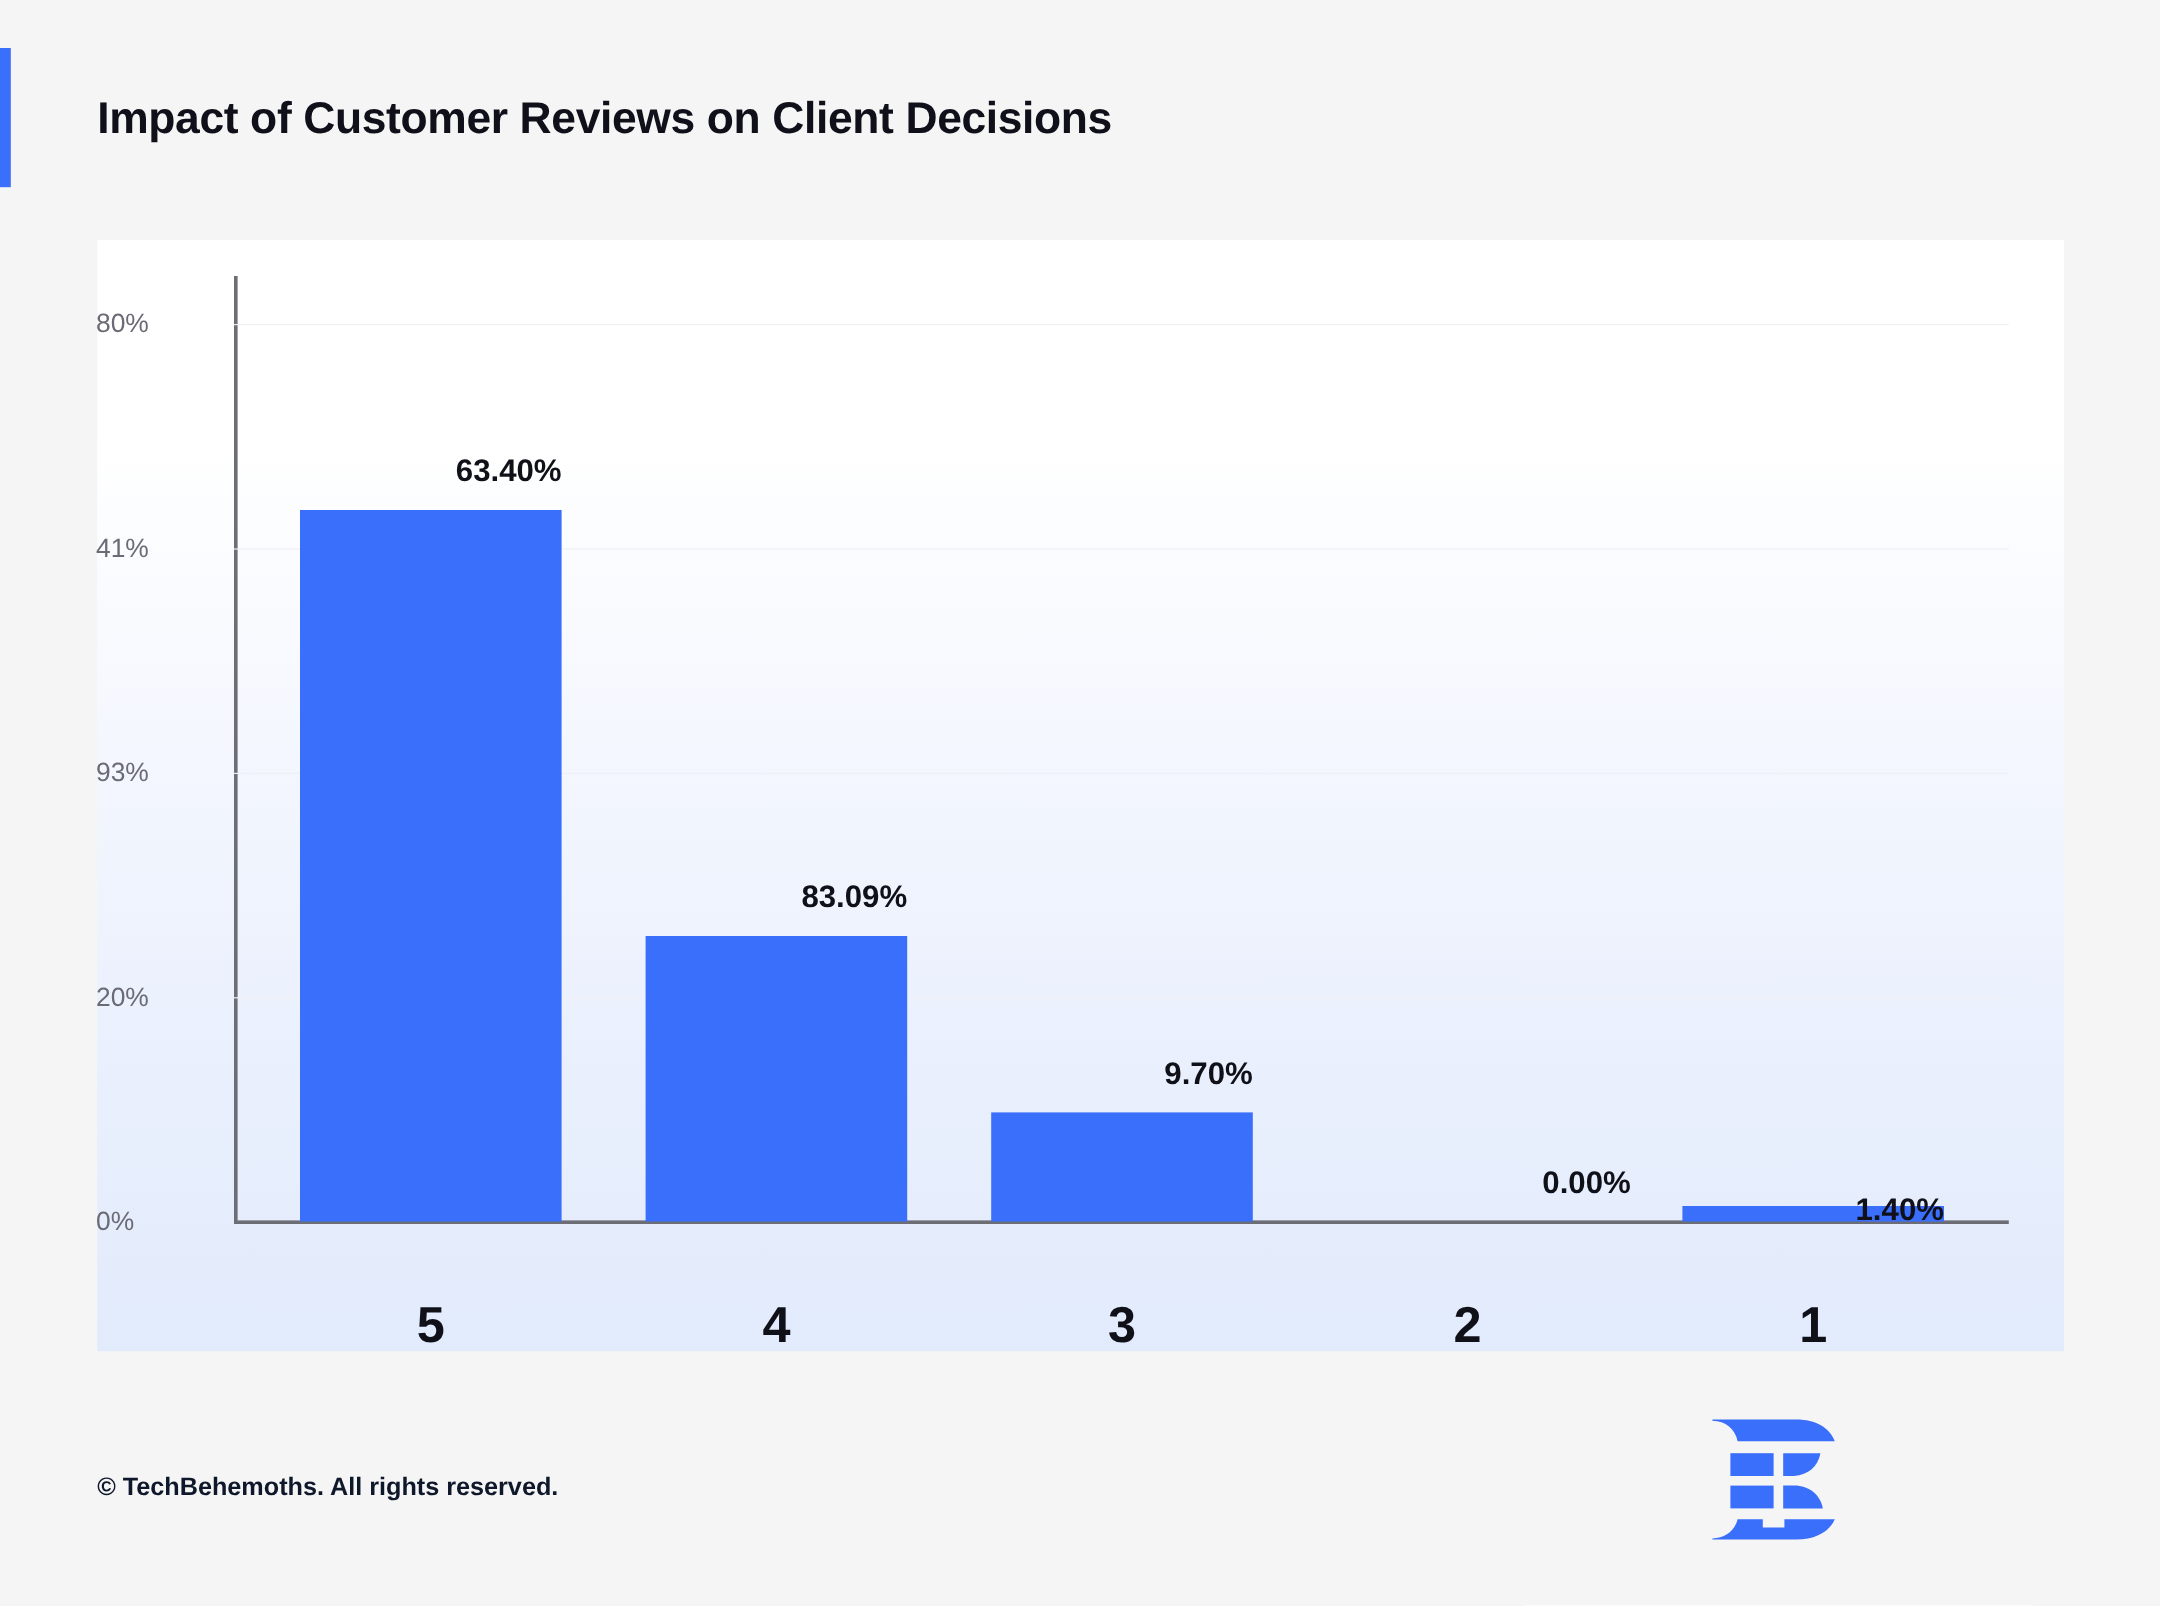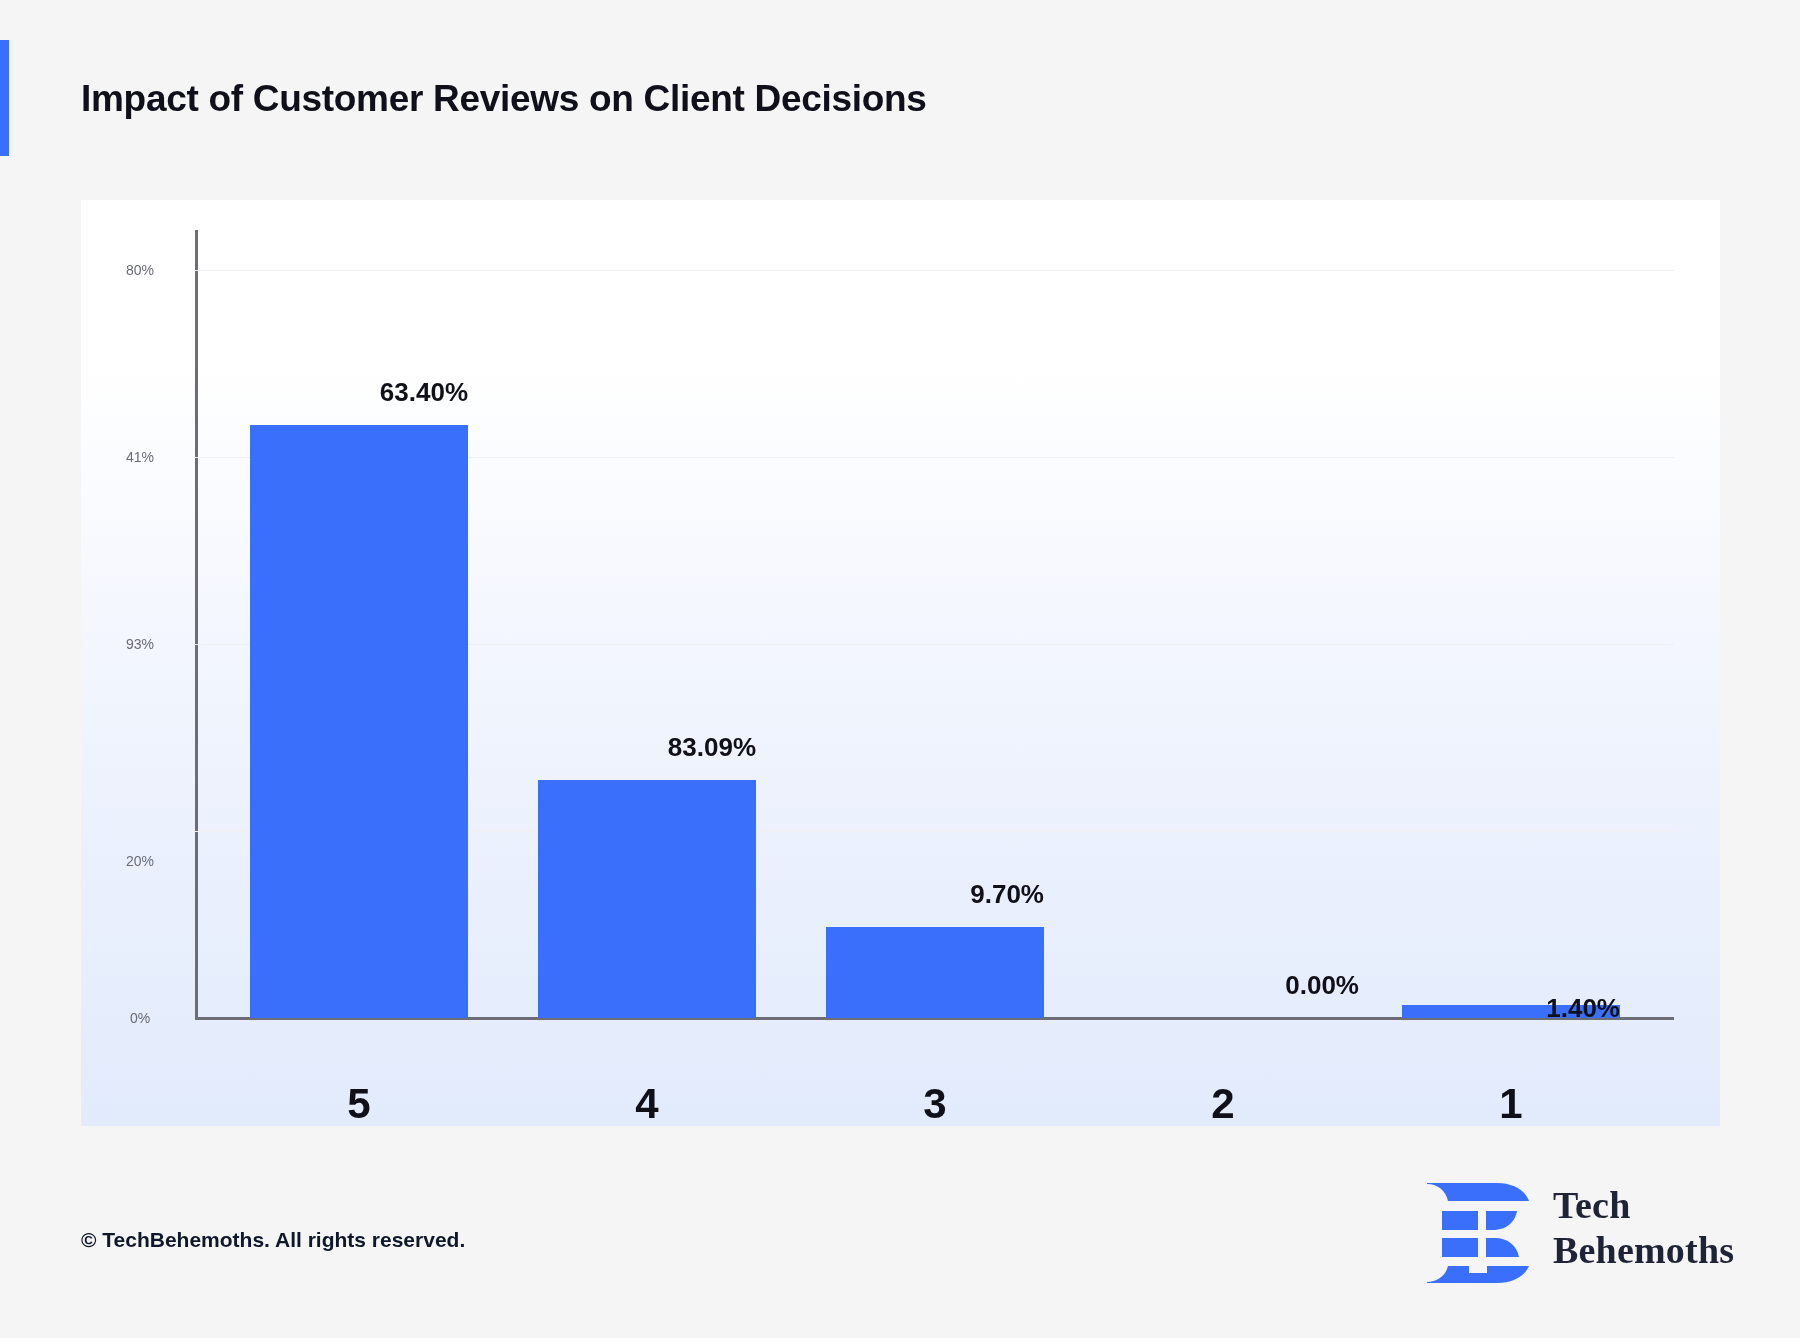--- a/index.html
+++ b/index.html
@@ -68,22 +68,22 @@
     width: 1479px;
     height: 1px;
     background: #f0f0f2;
   }
 
   
   .ytick {
     position: absolute;
     right: 1520px;
     width: 120px;
-    text-align: center;
-    font-size: 14px;
+    text-align: left;
+    font-size: 22px;
     color: #6b6b76;
     transform: translateY(-50%);
     white-space: nowrap;
   }
 
   
   #y-axis-line {
     position: absolute;
     left: 114px;
     top: 30px;
@@ -173,21 +173,21 @@
 
   <div id="page-title">Impact of Customer Reviews on Client Decisions</div>
 
   <div id="chart-card">
     <div class="plot" id="plot-area">
 
       <div id="y-axis-line"></div>
       <div id="x-axis-line"></div>
     <div class="ytick" style="top: 818px;">0%</div>
         <div class="gridline" style="top: 631px;"></div>
-        <div class="ytick" style="top: 661px;">20%</div>
+        <div class="ytick" style="top: 631px;">20%</div>
         <div class="gridline" style="top: 444px;"></div>
         <div class="ytick" style="top: 444px;">93%</div>
         <div class="gridline" style="top: 257px;"></div>
         <div class="ytick" style="top: 257px;">41%</div>
         <div class="gridline" style="top: 70px;"></div>
         <div class="ytick" style="top: 70px;">80%</div>
         <div class="bar" style="left: 169px; height: 592.79px; bottom: 108px; background: rgb(58, 111, 251);"></div>
         <div class="bar-value" style="left: 169px; top: 177.21px;">63.40%</div>
         <div class="cat-label" style="left: 169px;">5</div>
         <div class="bar" style="left: 457px; height: 238.425px; bottom: 108px; background: rgb(58, 111, 251);"></div>
@@ -208,19 +208,15 @@
 
   <div id="brand-logo">
     <svg id="logo-mark" viewBox="0 0 105 104">
       <path fill="#3a6ffb" d="M2 2 H72 C88 2 100 9 104 20 H23 C21 10 13 3 2 3 Z"></path>
       <rect fill="#3a6ffb" x="17" y="30" width="36" height="19"></rect>
       <path fill="#3a6ffb" d="M61 30 H92 C90 41 82 48 70 49 H61 Z"></path>
       <rect fill="#3a6ffb" x="17" y="57" width="36" height="19"></rect>
       <path fill="#3a6ffb" d="M61 57 H70 C83 57 92 65 94 76 H61 Z"></path>
       <path fill="#3a6ffb" d="M2 101 C13 101 21 94 23 85 H44 V92 H62 V85 H104 C100 95 88 102 72 102 H2 Z"></path>
     </svg>
-    <div id="logo-wordmark">
-      <div>Tech</div>
-      <div>Behemoths</div>
-    </div>
   </div>
 
 </div>
 
 </body></html>

